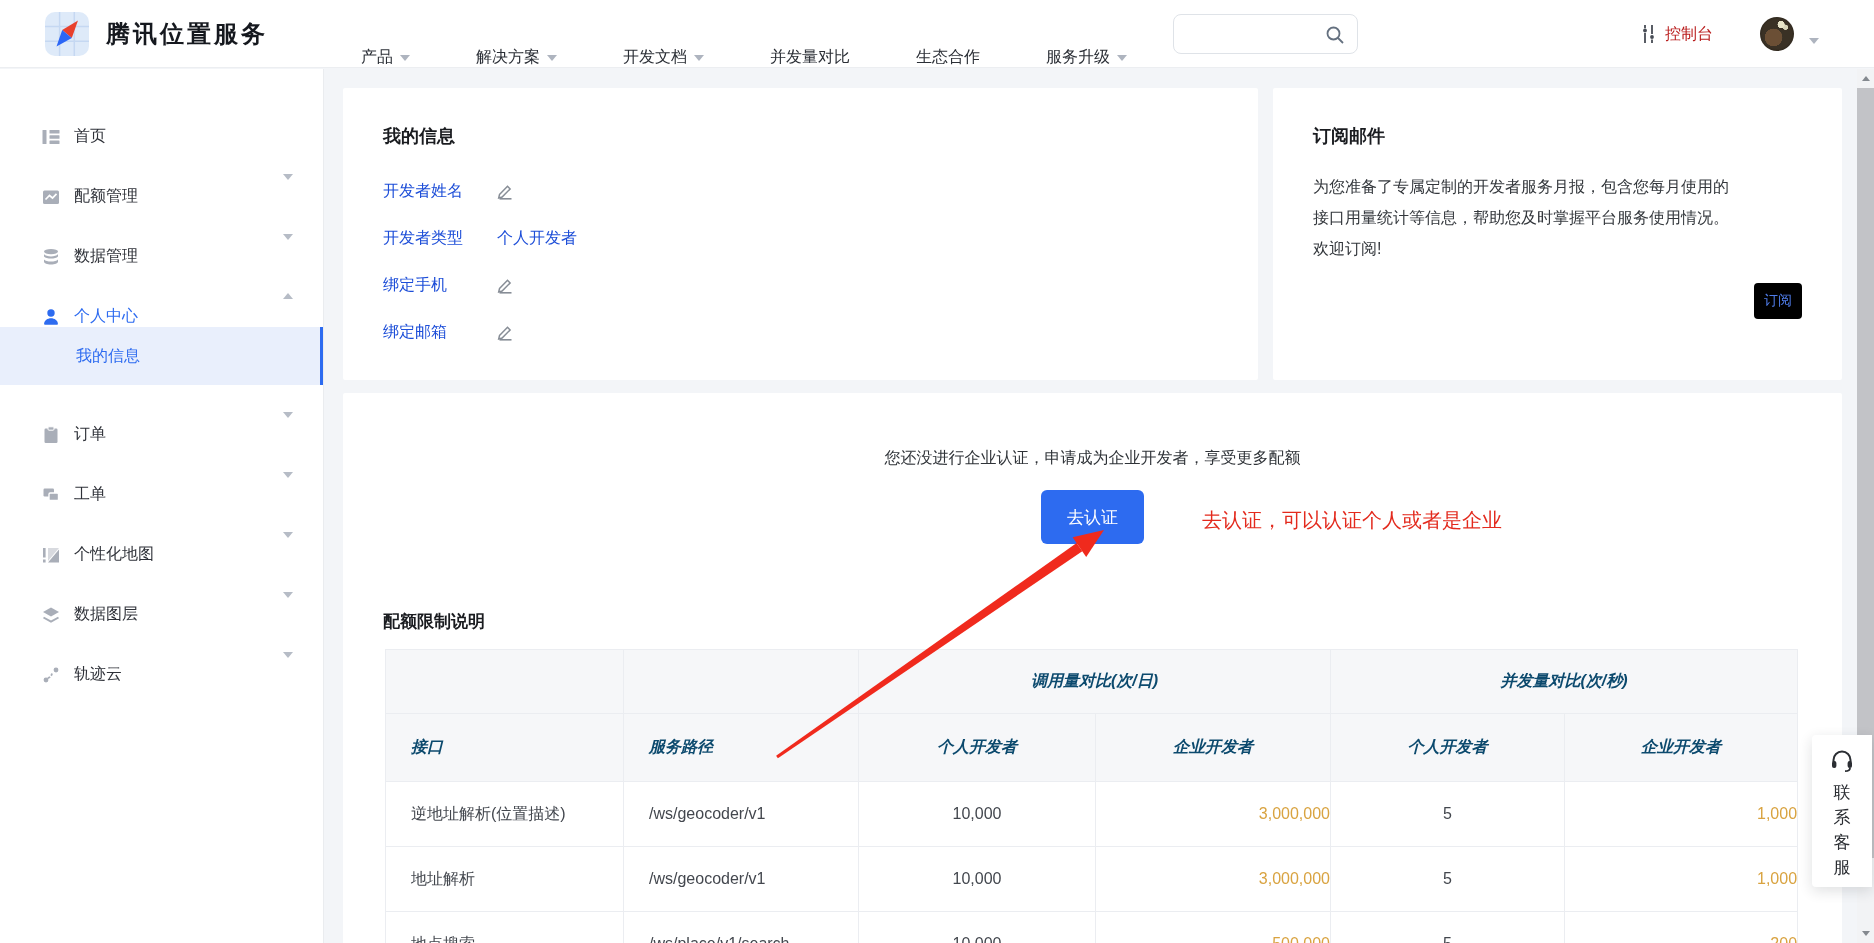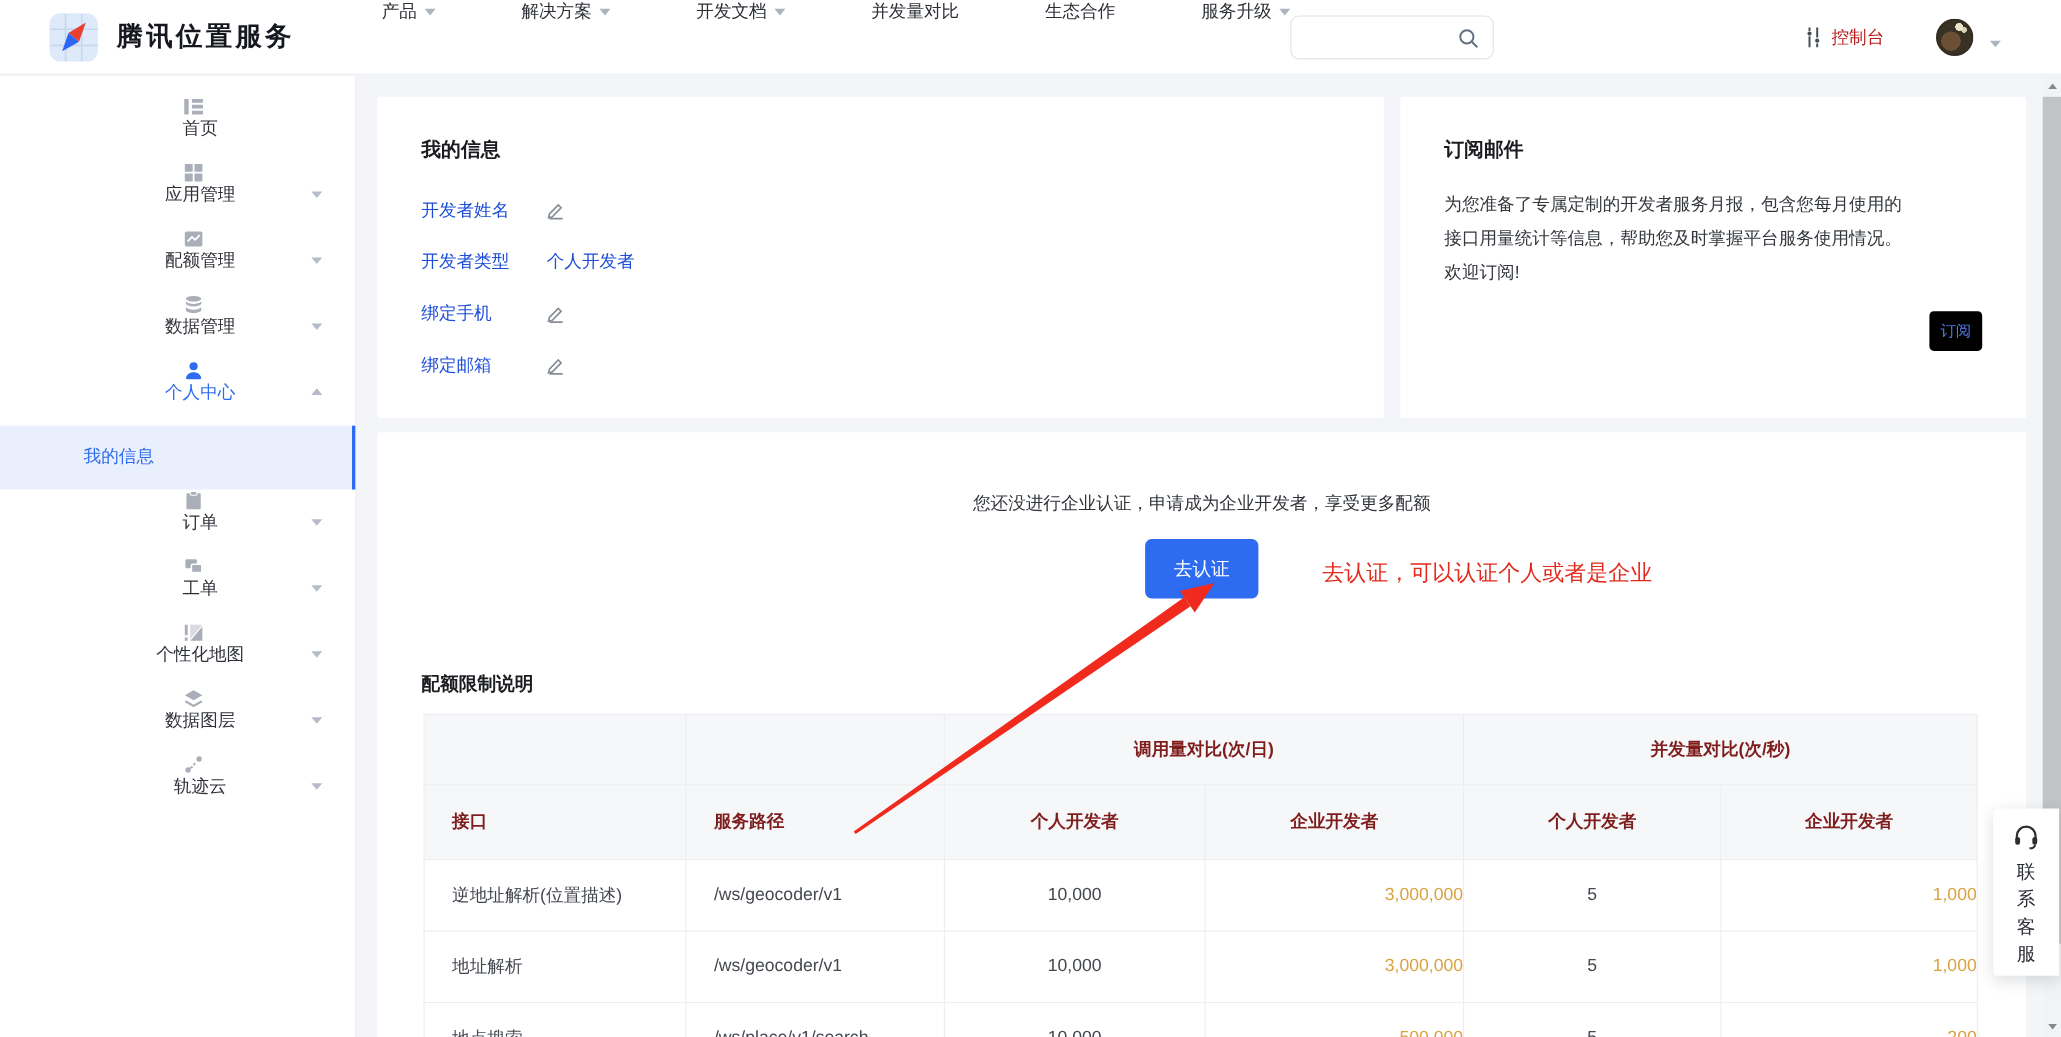--- a/index.html
+++ b/index.html
@@ -3,38 +3,38 @@
 <meta charset="utf-8">
 <style>
   * { margin:0; padding:0; box-sizing:border-box; }
   html,body { width:1874px; height:943px; overflow:hidden; font-family:"Liberation Sans","DejaVu Sans",sans-serif; }
   body { background:#F3F5F8; position:relative; }
 
   
   .header { position:absolute; left:0; top:0; width:1874px; height:68px; background:#fff; border-bottom:1px solid #ECEEF1; z-index:30; }
   .logo { position:absolute; left:45px; top:12px; width:44px; height:44px; border-radius:10px; background:#DEEAF9; overflow:hidden; }
   .brand { position:absolute; left:106px; top:0; height:68px; line-height:68px; font-size:24px; font-weight:bold; color:#15181E; letter-spacing:3px; }
-  .nav { position:absolute; left:347px; top:0; height:68px; display:flex; align-items:flex-start;gap:12px; }
+  .nav { position:absolute; left:361px; top:0; height:68px; display:flex; align-items:flex-end; }
   .nav-item { display:flex; align-items:center; margin-right:66px; font-size:16px; color:#2B2F36; cursor:pointer; white-space:nowrap; }
   .caret { width:0; height:0; border-left:5px solid transparent; border-right:5px solid transparent; border-top:6px solid #AEB4BF; margin-left:7px; }
   .search-box { position:absolute; left:1173px; top:14px; width:185px; height:40px; border:1px solid #DFE3E8; border-radius:8px; background:#fff; }
   .search-box svg { position:absolute; right:11px; top:9px; }
   .console { position:absolute; left:1640px; top:0; height:68px; display:flex; align-items:center; font-size:16px; color:#b91c1c; }
   .console svg { margin-right:8px; }
   .avatar { position:absolute; left:1760px; top:17px; width:34px; height:34px; border-radius:50%;
     background: radial-gradient(circle at 62% 22%, #E8E4C8 0 10%, rgba(0,0,0,0) 11%),
                 radial-gradient(circle at 75% 30%, #D8D4B8 0 7%, rgba(0,0,0,0) 8%),
                 radial-gradient(circle at 40% 60%, #6B4F35 0 30%, rgba(0,0,0,0) 31%),
                 radial-gradient(circle at 50% 50%, #3A3125 0 60%, #14110C 100%); }
   .avatar-caret { position:absolute; left:1808px; top:31px; }
 
   
   .sidebar { position:absolute; left:0; top:69px; width:324px; height:874px; background:#fff; border-right:1px solid #EAECEF; z-index:10; }
   .side-list { padding-top:18px; }
-  .side-item { position:relative; height:60px; display:flex; align-items:center; padding-left:41px; font-size:16px; color:#2E3138; cursor:pointer;flex-direction:column; }
+  .side-item { position:relative; height:60px; display:flex; align-items:flex-end; padding-left:41px; font-size:16px; color:#2E3138; cursor:pointer; }
   .side-item .s-icon { width:20px; height:20px; color:#A9AEB8; margin-right:13px; flex:none; }
   .side-item .s-caret { position:absolute; right:30px; top:27px; width:0; height:0; border-left:5px solid transparent; border-right:5px solid transparent; border-top:6px solid #B6BCC6; }
   .side-item .s-caret.up { border-top:none; border-bottom:6px solid #B6BCC6; top:26px; }
   .side-item.active { color:#2D6BF0; }
   .side-item.active .s-icon { color:#2D6BF0; }
   .side-sub { position:relative; height:58px; line-height:58px; padding-left:76px; font-size:16px; color:#2D6BF0; background:#E9EFFC; cursor:pointer; }
   .side-sub::after { content:""; position:absolute; right:0; top:0; width:3px; height:100%; background:#2D6BF0; }
 
   
   .card { position:absolute; background:#fff; border-radius:2px; }
@@ -48,21 +48,21 @@
   .card-subscribe { left:1273px; top:88px; width:569px; height:292px; padding:36px 40px 0 40px; }
   .sub-body { margin-top:23px; font-size:16px; color:#33373C; line-height:31px; }
   .subscribe-btn { position:absolute; right:40px; bottom:61px; width:48px; height:36px; border:none; border-radius:4px; background:#000000; color:#4F7CE8; font-size:14px; cursor:pointer; font-family:Liberation Sans, sans-serif; }
 
   .card-quota { left:343px; top:393px; width:1499px; height:640px; }
   .cert-notice { position:absolute; left:0; top:55px; width:100%; text-align:center; font-size:16px; color:#2F3338; }
   .cert-btn { position:absolute; left:698px; top:97px; width:103px; height:54px; border:none; border-radius:6px; background:#2D6BF0; color:#fff; font-size:17px; cursor:pointer; font-family:Liberation Serif, serif; }
   .quota-title { position:absolute; left:40px; top:217px; font-size:17px; font-weight:bold; color:#1A1C20; }
   .quota-table { position:absolute; left:42px; top:256px; border-collapse:collapse; table-layout:fixed; width:1412px; font-size:16px; }
   .quota-table td, .quota-table th { border:1px solid #EBEDF1; text-align:center; color:#43474E; font-weight:normal; }
-  .quota-table thead th { background:#F6F7F9; color:#7f1d1d; font-weight:bold; }
+  .quota-table thead th { background:#F6F7F9; color:#0c4a6e; font-weight:bold;font-style:italic; }
   .quota-table tr.gh th { height:64px; }
   .quota-table tr.ch th { height:68px; }
   .quota-table tbody td { height:65px; background:#fff; }
   .quota-table .tl { text-align:left; padding-left:25px; }
   .quota-table td.org { color:#D9A340;text-align:right; }
 
   
   .red-note { position:absolute; left:1202px; top:507px; font-size:20px; color:#E32A1D; z-index:5; white-space:nowrap; }
   .arrow-svg { position:absolute; left:760px; top:515px; z-index:5; }
 
@@ -140,32 +140,20 @@
     <div class="side-item">
       <span class="s-icon">
         <svg width="20" height="20" viewBox="0 0 20 20" fill="currentColor">
             <rect x="1.5" y="3" width="4" height="14" rx="0.5"></rect>
             <rect x="8.5" y="3" width="10" height="3.4" rx="0.5"></rect>
             <rect x="8.5" y="8.3" width="10" height="3.4" rx="0.5"></rect>
             <rect x="8.5" y="13.6" width="10" height="3.4" rx="0.5"></rect>
           </svg>
       </span>
       <span>首页</span>
-    </div>
-    <div class="side-item">
-      <span class="s-icon">
-        <svg width="20" height="20" viewBox="0 0 20 20" fill="currentColor">
-            <rect x="2" y="2" width="7.2" height="7.2" rx="0.8"></rect>
-            <rect x="10.8" y="2" width="7.2" height="7.2" rx="0.8"></rect>
-            <rect x="2" y="10.8" width="7.2" height="7.2" rx="0.8"></rect>
-            <rect x="10.8" y="10.8" width="7.2" height="7.2" rx="0.8"></rect>
-          </svg>
-      </span>
-      <span>应用管理</span>
-      <span class="s-caret"></span>
     </div>
     <div class="side-item">
       <span class="s-icon">
         <svg width="20" height="20" viewBox="0 0 20 20" fill="none" stroke="currentColor" stroke-width="2">
             <rect x="2" y="3.5" width="16" height="13.5" rx="1.5" fill="currentColor" stroke="none"></rect>
             <polyline points="4.5,12.5 8.5,8.5 11.5,11 15.5,6.8" stroke="#fff" stroke-width="1.7" fill="none"></polyline>
           </svg>
       </span>
       <span>配额管理</span>
       <span class="s-caret"></span>

